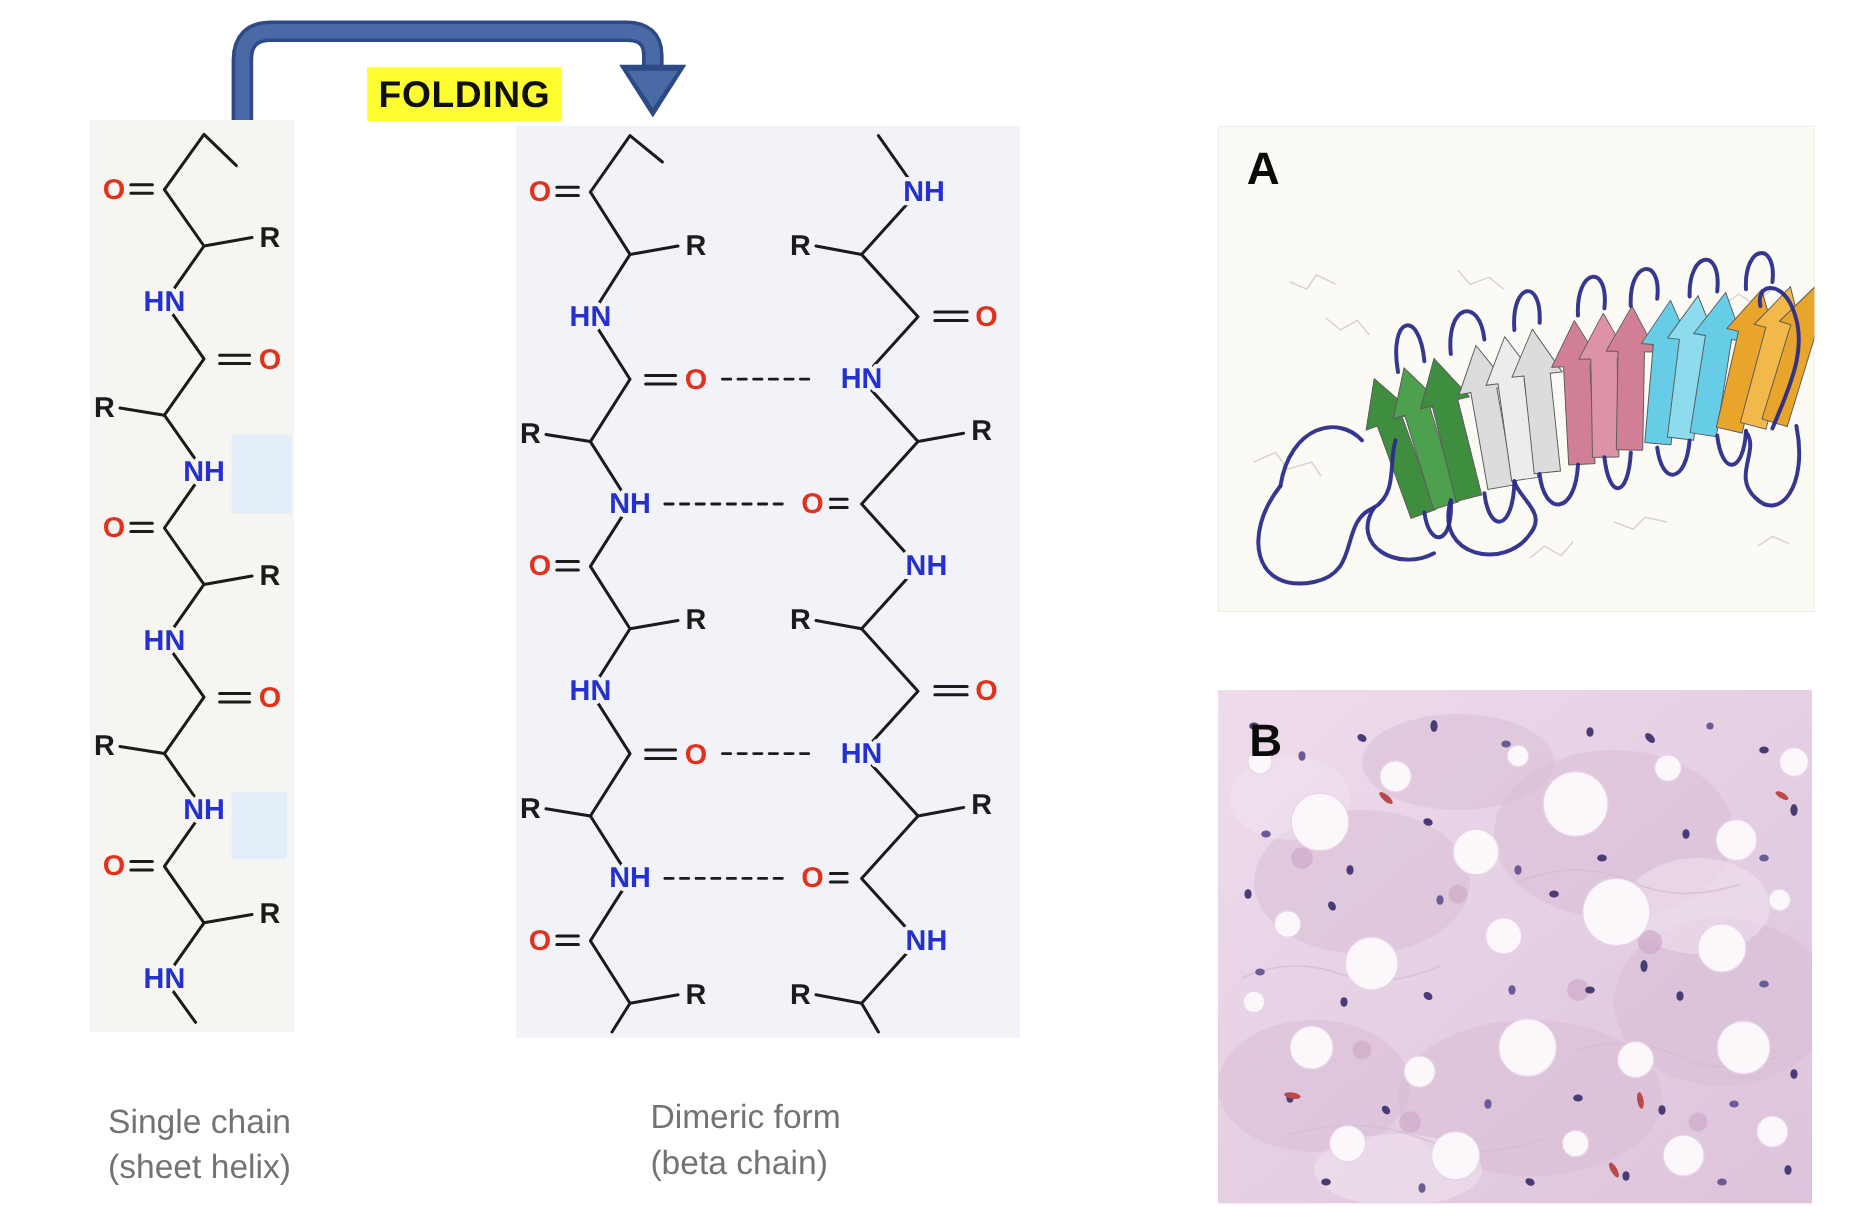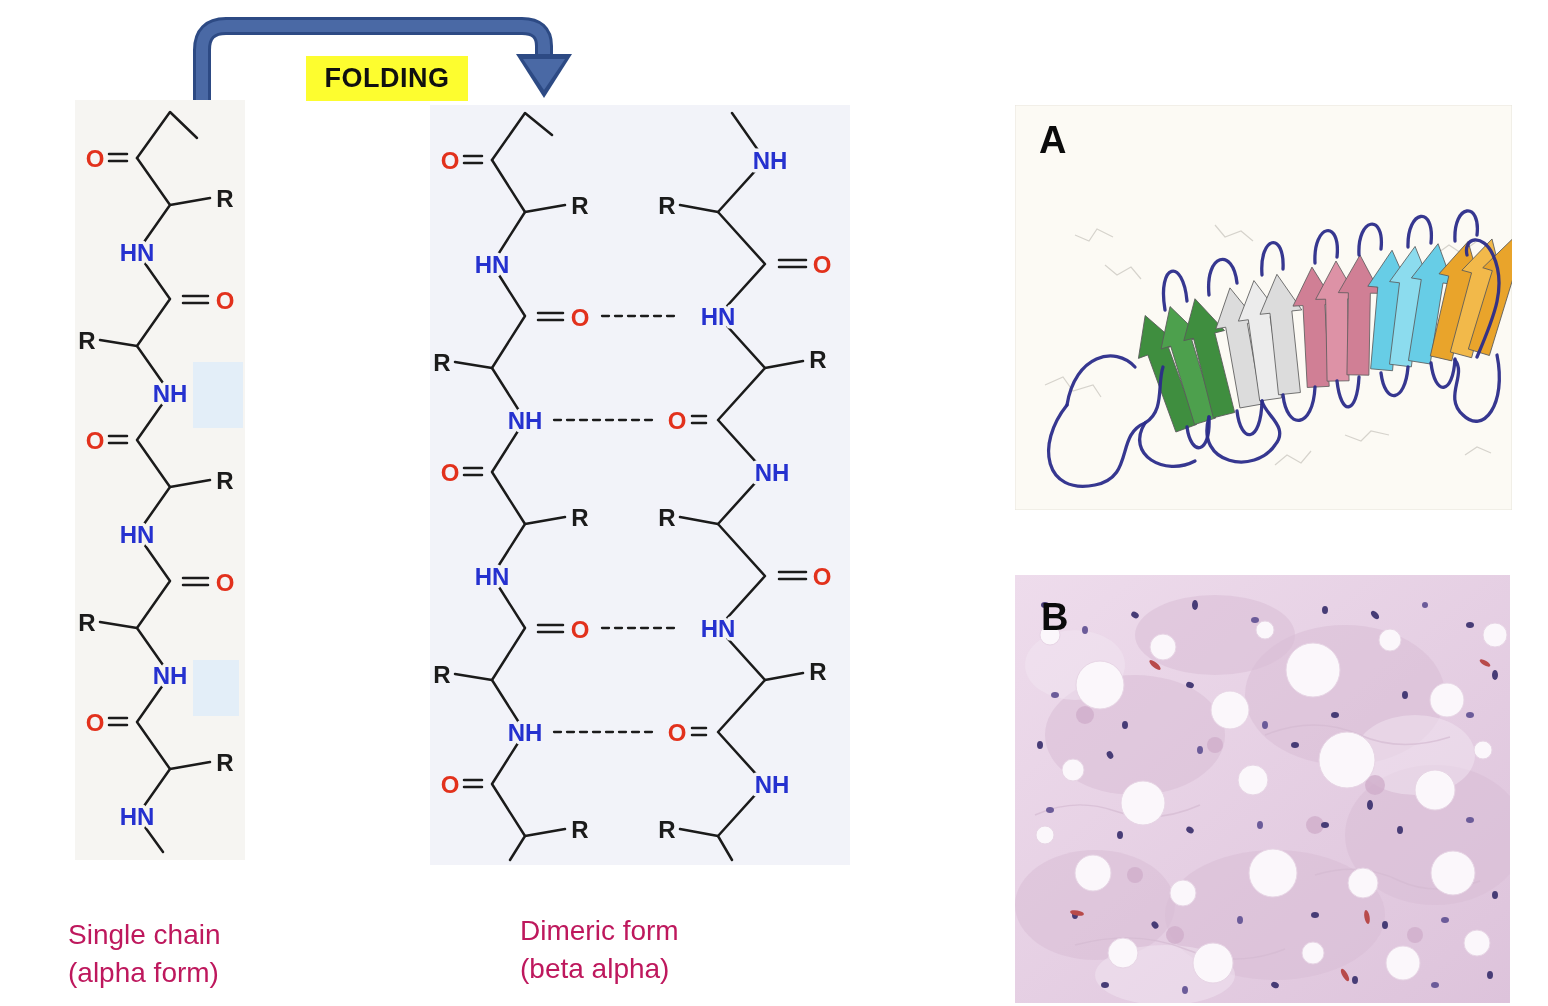--- a/index.html
+++ b/index.html
@@ -24,25 +24,25 @@
   .atom-c{fill:var(--carbon);}
 
   
   .arrow-outer{stroke:var(--arrow_dark);stroke-width:18;fill:none;stroke-linejoin:round;}
   .arrow-inner{stroke:var(--arrow);stroke-width:12;fill:none;stroke-linejoin:round;}
   .head-outer{fill:var(--arrow_dark);}
   .head-inner{fill:var(--arrow);}
   #folding-label{
     left:306px;top:56px;width:162px;height:45px;background:var(--folding_bg);
     display:flex;align-items:center;justify-content:center;
-    font-size:27px;font-weight:600;color:#101010;letter-spacing:.5px;
+    font-size:31px;font-weight:600;color:#101010;letter-spacing:.5px;
   }
 
   
-  .caption{font-size:28px;color:#be185d;line-height:38px;}
+  .caption{font-size:28px;color:#737373;line-height:38px;margin-left:22px;}
   #caption-single{left:68px;top:916px;width:230px;text-align:left;}
   #caption-dimer{left:520px;top:912px;width:260px;}
 
   
   .panel-label{font-family:"Liberation Sans",sans-serif;font-size:38px;font-weight:bold;fill:#0b0b0b;}
   .strand{stroke:#5a5a5a;stroke-width:.8;}
   .strand-green{fill:var(--strand_green);}
   .strand-green2{fill:#4da04d;}
   .strand-white{fill:var(--strand_white);}
   .strand-white2{fill:#ececec;}
@@ -177,25 +177,25 @@
       <text class="atom atom-c halo-dimer" x="388" y="566">R</text>
       <text class="atom atom-o halo-dimer" x="247" y="627">O</text>
       <text class="atom atom-n halo-dimer" x="342" y="679">NH</text>
       <text class="atom atom-c halo-dimer" x="237" y="724">R</text>
     </g>
   </svg>
 </div>
 
 <div class="abs caption" id="caption-single">
   <div>Single chain</div>
-  <div>(alpha form)</div>
+  <div>(sheet helix)</div>
 </div>
 <div class="abs caption" id="caption-dimer">
   <div>Dimeric form</div>
-  <div>(beta alpha)</div>
+  <div>(beta chain)</div>
 </div>
 
 <div class="abs" style="left:1015px;top:105px;width:497px;height:405px;">
   <svg width="497" height="405" viewBox="0 0 497 405">
     <defs>
       <path id="strand" d="M -11 62 L -11 -20 L -21 -20 L 0 -58 L 21 -20 L 11 -20 L 11 62 Z"></path>
     </defs>
     <rect x="0" y="0" width="497" height="405" style="fill:var(--panelA_bg)" stroke="#e7e4db"></rect>
 
     <g>

